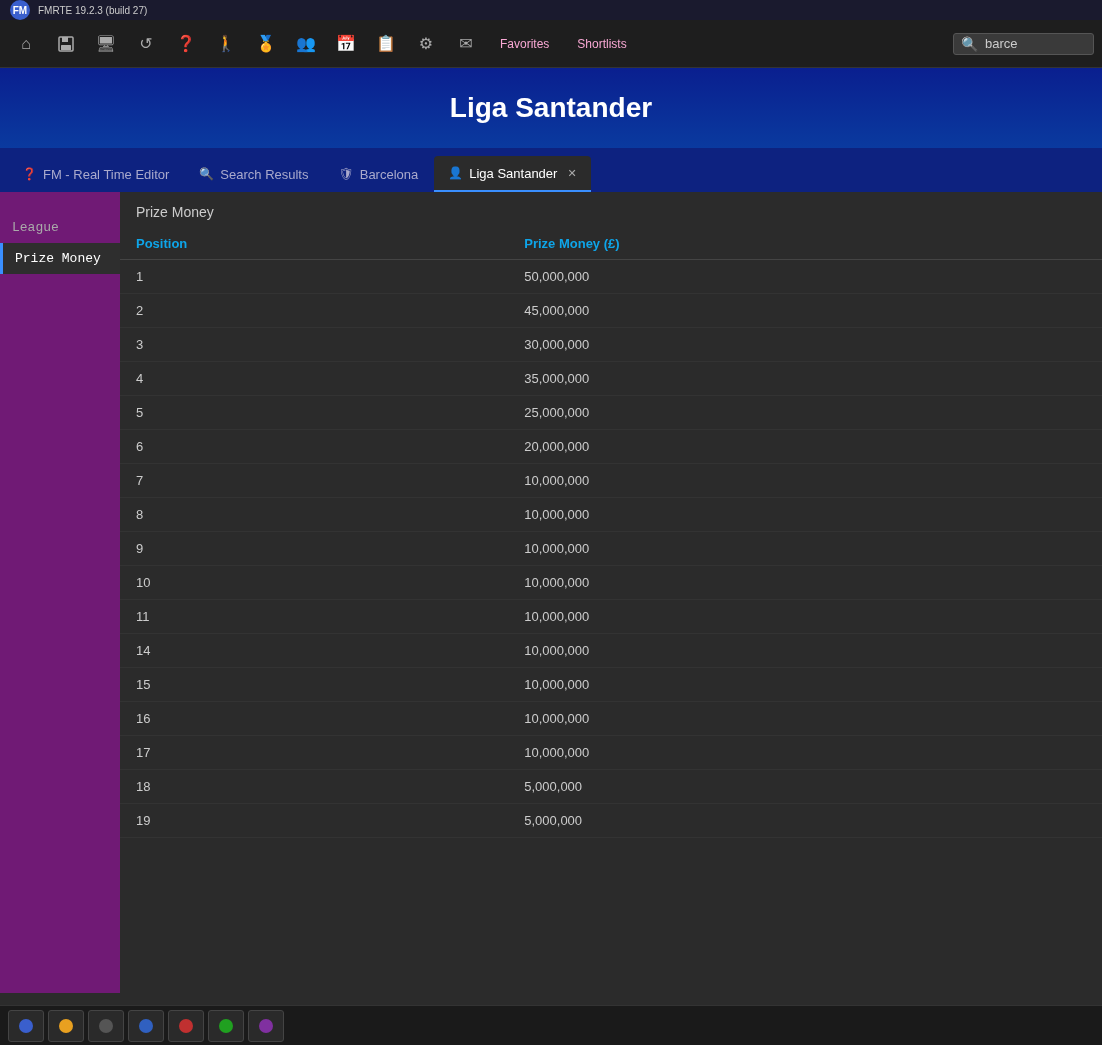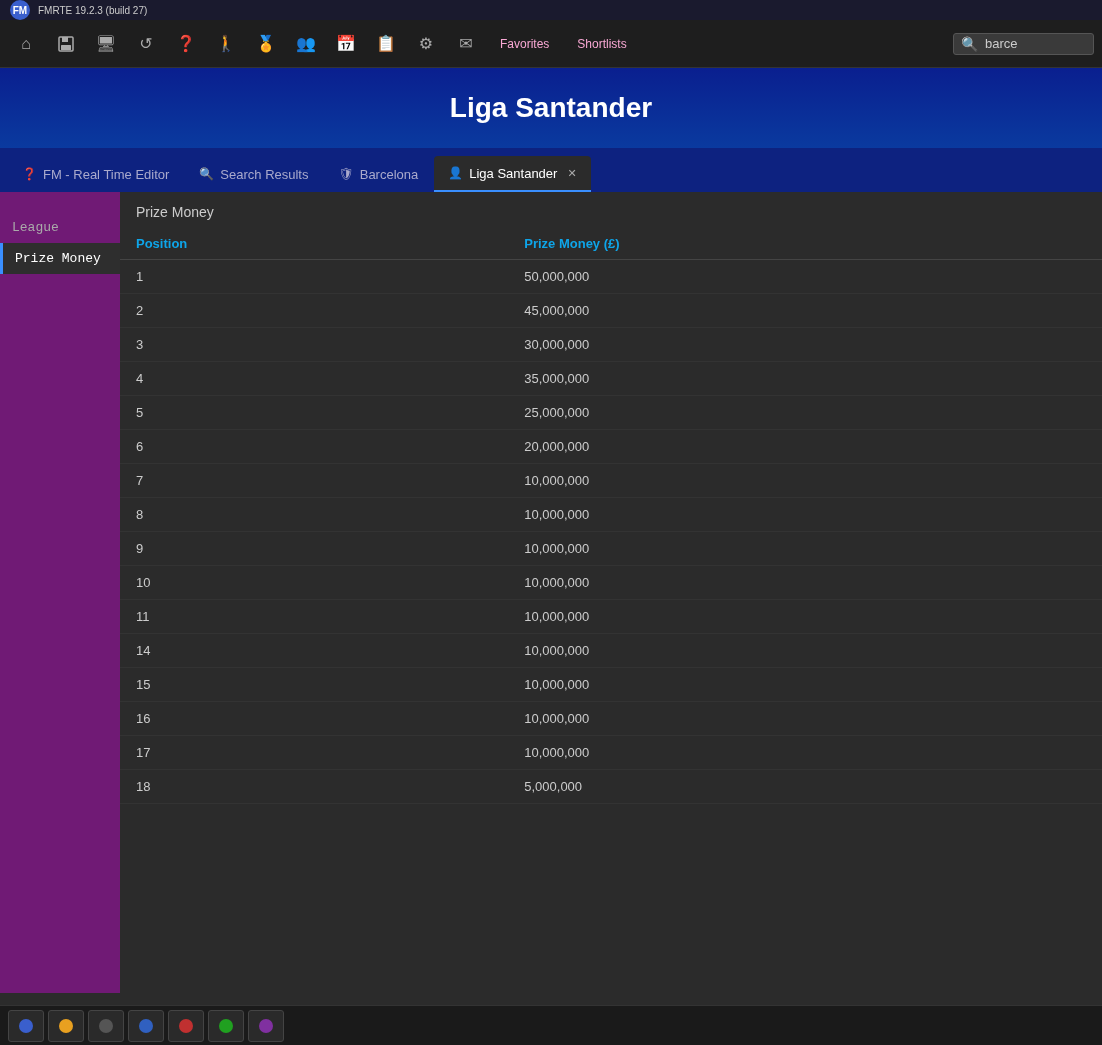--- a/index.html
+++ b/index.html
@@ -339,20 +339,24 @@
             <td>10,000,000</td>
           </tr>
           <tr>
             <td>17</td>
             <td>10,000,000</td>
           </tr>
           <tr>
             <td>18</td>
             <td>5,000,000</td>
           </tr>
+          <tr>
+            <td>19</td>
+            <td>5,000,000</td>
+          </tr>
         </tbody>
     </table>
   </div>
 </div>
 
 <div id="taskbar">
   <div class="taskbar-item">
     <div class="icon-circle" style="background:#3a5fcd;"></div>
   </div>
   <div class="taskbar-item">

